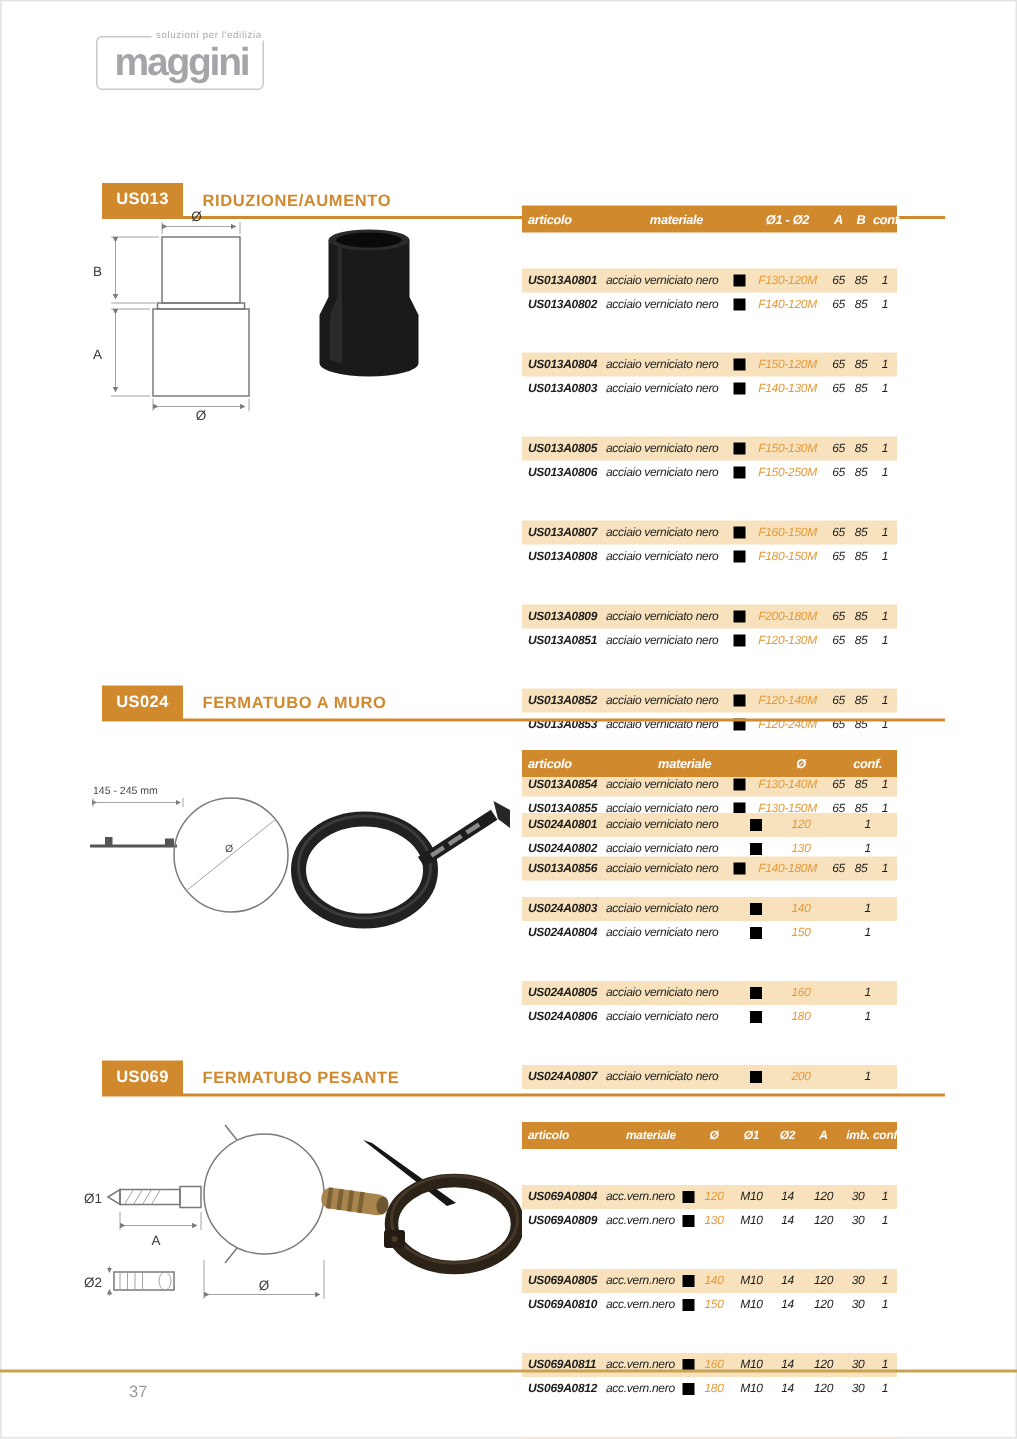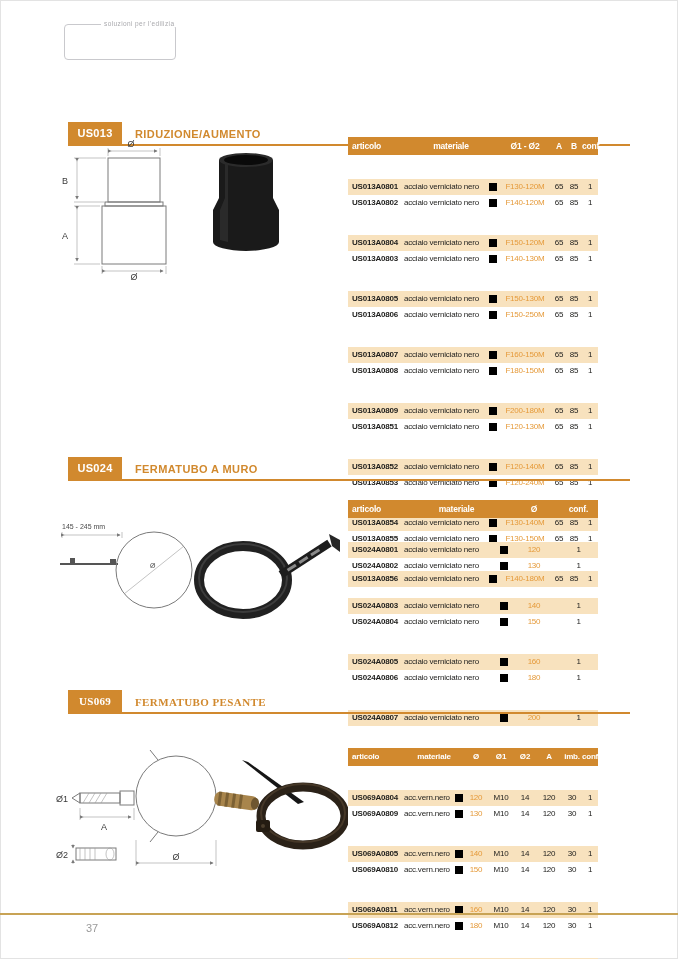--- a/index.html
+++ b/index.html
@@ -31,24 +31,24 @@
   }
   .sec-badge {
     display:inline-block; height:23px; line-height:23px; width:54px;
     background:#d1892e; color:#fff; font-size:11px; font-weight:bold;
     text-align:center; letter-spacing:0.3px;
   }
   .sec-title {
     margin-left:13px; color:#d1892e; font-size:11px; font-weight:bold;
     letter-spacing:0.4px;
   }
-  #h-us013 { top:95px;margin-top:28px; } #h-us024 { top:458px; } #h-us069 { top:691px;font-family:Liberation Serif, serif; }
+  #h-us013 { top:95px;margin-top:28px; } #h-us024 { top:458px; } #h-us069 { top:708px; }
 
   
-  .tbl { position:absolute; width:250px; font-size:8px; letter-spacing:-0.2px; }
+  .tbl { position:absolute; width:250px; font-size:8px; letter-spacing:-0.2px;font-style:italic; }
   #t-us013 { left:348px; top:137px; }
   #t-us024 { left:348px; top:500px; }
   #t-us069 { left:348px; top:748px; }
   .hdr {
     display:flex; height:18px; line-height:18px; margin-bottom:3px;
     background:#d1892e; color:#fff; font-weight:bold; font-size:8.5px;
   }
   #t-us069 .hdr { font-size:8px; }
   .row { display:flex; height:16px; line-height:16px; }
   .row.odd { background:#f8e2be;margin-top:24px; }
@@ -86,20 +86,21 @@
 
   
   .footer-line { position:absolute; left:0; top:913px; width:678px; height:2px; background:#c8a355; }
   .page-num { position:absolute; left:58px; top:922px; font-size:11px; color:#9a9a9a;margin-left:28px; }
 </style>
 </head>
 <body>
 
 <div class="logo-box">
   <div class="logo-tagline">soluzioni per l'edilizia</div>
+  <div class="logo-brand">maggini</div>
 </div>
 
 <div class="sec-head" id="h-us013">
   <span class="sec-badge">US013</span>
   <span class="sec-title">RIDUZIONE/AUMENTO</span>
 </div>
 
 <svg class="art" id="d-us013" width="135" height="142" viewBox="0 0 135 142">
   <defs>
     <marker id="ar" markerWidth="6" markerHeight="6" refX="5" refY="3" orient="auto">

